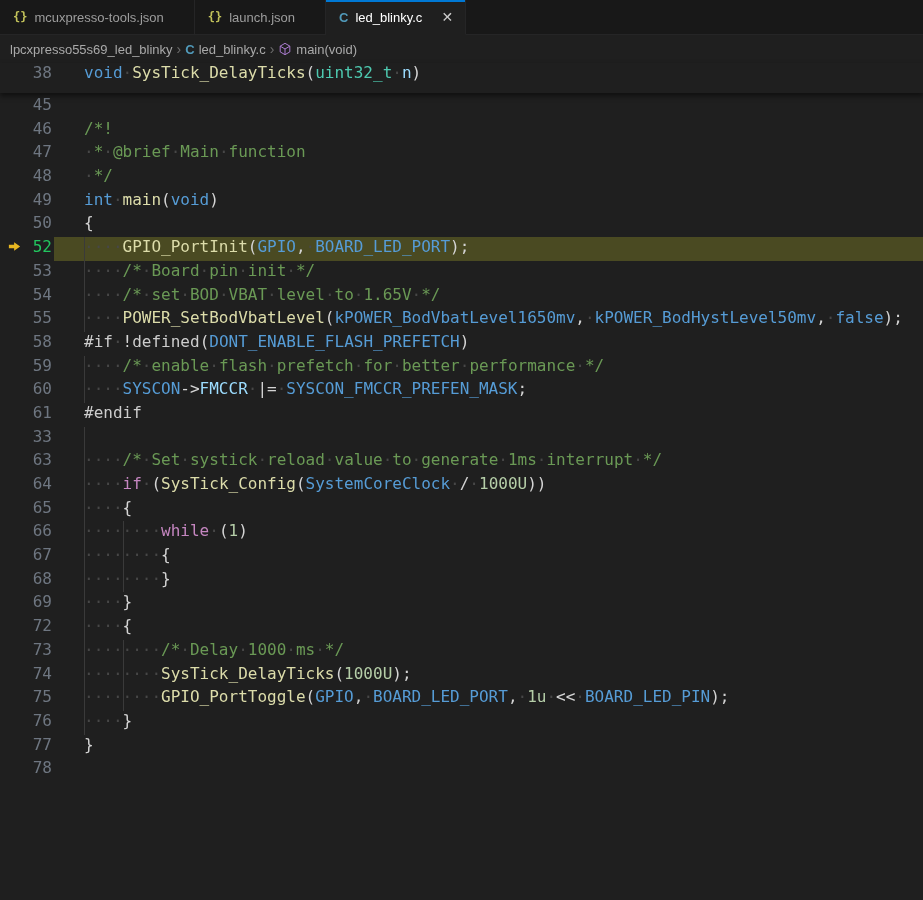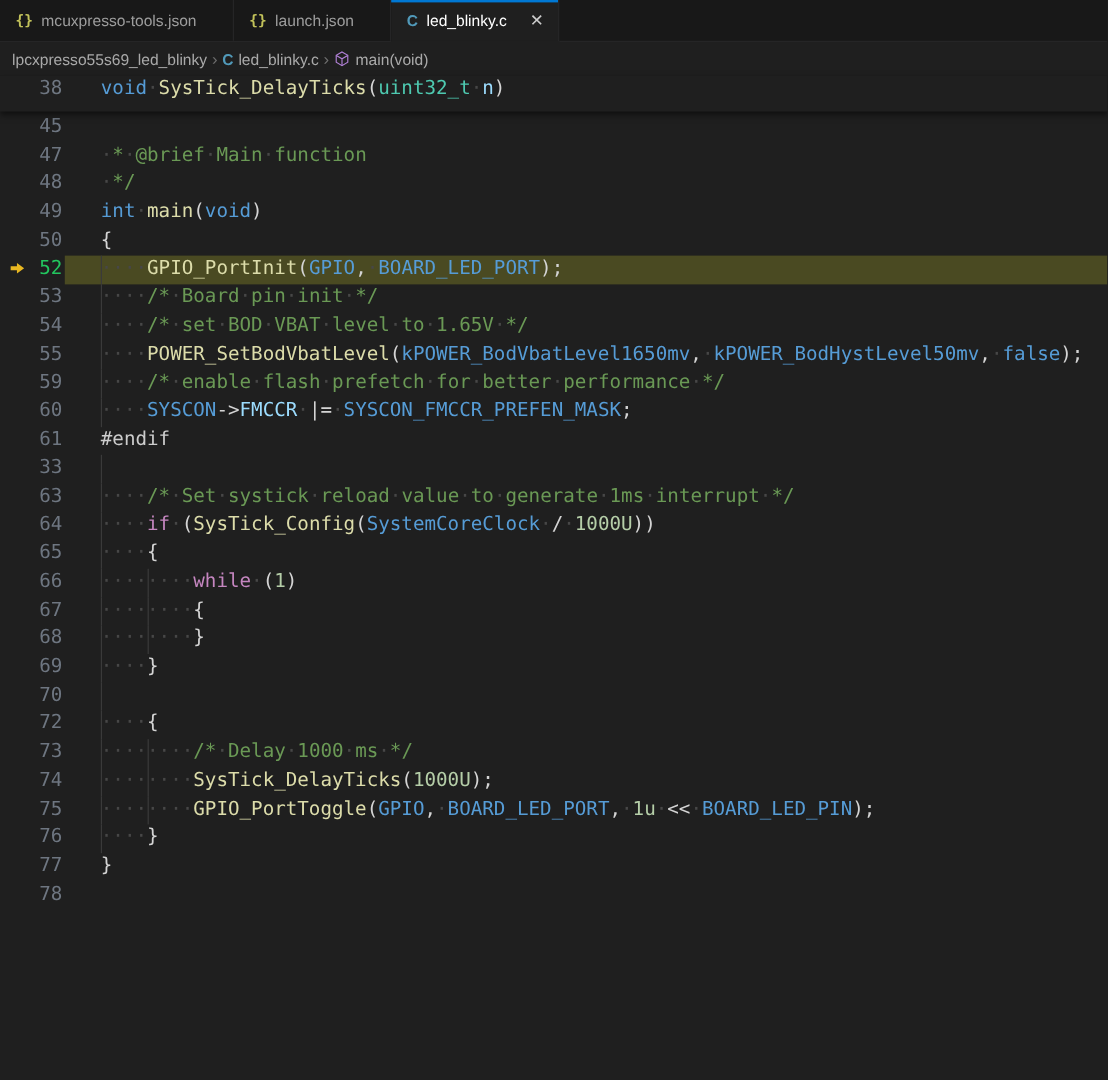--- a/index.html
+++ b/index.html
@@ -82,42 +82,43 @@
           </svg>
         </span>
         <span class="crumb-label">main(void)</span>
       </span>
     </div>
   <div class="sticky">
       <div class="line"><span class="glyph"></span><span class="lnum">38</span><span class="ltext"><span class="tk-k">void</span><span class="tk-p"><span class="ws">·</span></span><span class="tk-f">SysTick_DelayTicks</span><span class="tk-p">(</span><span class="tk-t">uint32_t</span><span class="tk-p"><span class="ws">·</span></span><span class="tk-v">n</span><span class="tk-p">)</span></span></div>
     </div>
   <div class="code-area">
       <div class="line"><span class="glyph"></span><span class="lnum">45</span><span class="ltext"></span></div>
+      <div class="line"><span class="glyph"></span><span class="lnum">46</span><span class="ltext"><span class="tk-c">/*!</span></span></div>
       <div class="line"><span class="glyph"></span><span class="lnum">47</span><span class="ltext"><span class="tk-c"><span class="ws">·</span>*<span class="ws">·</span>@brief<span class="ws">·</span>Main<span class="ws">·</span>function</span></span></div>
       <div class="line"><span class="glyph"></span><span class="lnum">48</span><span class="ltext"><span class="tk-c"><span class="ws">·</span>*/</span></span></div>
       <div class="line"><span class="glyph"></span><span class="lnum">49</span><span class="ltext"><span class="tk-k">int</span><span class="tk-p"><span class="ws">·</span></span><span class="tk-f">main</span><span class="tk-p">(</span><span class="tk-k">void</span><span class="tk-p">)</span></span></div>
       <div class="line"><span class="glyph"></span><span class="lnum">50</span><span class="ltext"><span class="tk-p">{</span></span></div>
       <div class="line hl"><span class="glyph"><span><svg width="15" height="15" viewBox="0 0 16 16">
               <path d="M2 6.2h5.6V3.4L14 8l-6.4 4.6V9.8H2Z" fill="var(--debug-arrow)"></path>
             </svg></span></span><span class="lnum">52</span><span class="ltext"><span class="guide" style="left: 30px;"></span><span class="tk-p"><span class="ws">····</span></span><span class="tk-f">GPIO_PortInit</span><span class="tk-p">(</span><span class="tk-k">GPIO</span><span class="tk-p">,<span class="ws">·</span></span><span class="tk-k">BOARD_LED_PORT</span><span class="tk-p">);</span></span></div>
       <div class="line"><span class="glyph"></span><span class="lnum">53</span><span class="ltext"><span class="guide" style="left: 30px;"></span><span class="tk-p"><span class="ws">····</span></span><span class="tk-c">/*<span class="ws">·</span>Board<span class="ws">·</span>pin<span class="ws">·</span>init<span class="ws">·</span>*/</span></span></div>
       <div class="line"><span class="glyph"></span><span class="lnum">54</span><span class="ltext"><span class="guide" style="left: 30px;"></span><span class="tk-p"><span class="ws">····</span></span><span class="tk-c">/*<span class="ws">·</span>set<span class="ws">·</span>BOD<span class="ws">·</span>VBAT<span class="ws">·</span>level<span class="ws">·</span>to<span class="ws">·</span>1.65V<span class="ws">·</span>*/</span></span></div>
       <div class="line"><span class="glyph"></span><span class="lnum">55</span><span class="ltext"><span class="guide" style="left: 30px;"></span><span class="tk-p"><span class="ws">····</span></span><span class="tk-f">POWER_SetBodVbatLevel</span><span class="tk-p">(</span><span class="tk-k">kPOWER_BodVbatLevel1650mv</span><span class="tk-p">,<span class="ws">·</span></span><span class="tk-k">kPOWER_BodHystLevel50mv</span><span class="tk-p">,<span class="ws">·</span></span><span class="tk-k">false</span><span class="tk-p">);</span></span></div>
+      <div class="line"><span class="glyph"></span><span class="lnum">58</span><span class="ltext"><span class="tk-d">#if</span><span class="tk-p"><span class="ws">·</span>!</span><span class="tk-d">defined</span><span class="tk-p">(</span><span class="tk-k">DONT_ENABLE_FLASH_PREFETCH</span><span class="tk-p">)</span></span></div>
       <div class="line"><span class="glyph"></span><span class="lnum">59</span><span class="ltext"><span class="guide" style="left: 30px;"></span><span class="tk-p"><span class="ws">····</span></span><span class="tk-c">/*<span class="ws">·</span>enable<span class="ws">·</span>flash<span class="ws">·</span>prefetch<span class="ws">·</span>for<span class="ws">·</span>better<span class="ws">·</span>performance<span class="ws">·</span>*/</span></span></div>
       <div class="line"><span class="glyph"></span><span class="lnum">60</span><span class="ltext"><span class="guide" style="left: 30px;"></span><span class="tk-p"><span class="ws">····</span></span><span class="tk-k">SYSCON</span><span class="tk-p">-&gt;</span><span class="tk-v">FMCCR</span><span class="tk-p"><span class="ws">·</span>|=<span class="ws">·</span></span><span class="tk-k">SYSCON_FMCCR_PREFEN_MASK</span><span class="tk-p">;</span></span></div>
       <div class="line"><span class="glyph"></span><span class="lnum">61</span><span class="ltext"><span class="tk-d">#endif</span></span></div>
       <div class="line"><span class="glyph"></span><span class="lnum">33</span><span class="ltext"><span class="guide" style="left: 30px;"></span></span></div>
       <div class="line"><span class="glyph"></span><span class="lnum">63</span><span class="ltext"><span class="guide" style="left: 30px;"></span><span class="tk-p"><span class="ws">····</span></span><span class="tk-c">/*<span class="ws">·</span>Set<span class="ws">·</span>systick<span class="ws">·</span>reload<span class="ws">·</span>value<span class="ws">·</span>to<span class="ws">·</span>generate<span class="ws">·</span>1ms<span class="ws">·</span>interrupt<span class="ws">·</span>*/</span></span></div>
       <div class="line"><span class="glyph"></span><span class="lnum">64</span><span class="ltext"><span class="guide" style="left: 30px;"></span><span class="tk-p"><span class="ws">····</span></span><span class="tk-ctl">if</span><span class="tk-p"><span class="ws">·</span>(</span><span class="tk-f">SysTick_Config</span><span class="tk-p">(</span><span class="tk-k">SystemCoreClock</span><span class="tk-p"><span class="ws">·</span>/<span class="ws">·</span></span><span class="tk-n">1000U</span><span class="tk-p">))</span></span></div>
       <div class="line"><span class="glyph"></span><span class="lnum">65</span><span class="ltext"><span class="guide" style="left: 30px;"></span><span class="tk-p"><span class="ws">····</span>{</span></span></div>
       <div class="line"><span class="glyph"></span><span class="lnum">66</span><span class="ltext"><span class="guide" style="left: 30px;"></span><span class="guide" style="left: 68.532px;"></span><span class="tk-p"><span class="ws">········</span></span><span class="tk-ctl">while</span><span class="tk-p"><span class="ws">·</span>(</span><span class="tk-n">1</span><span class="tk-p">)</span></span></div>
       <div class="line"><span class="glyph"></span><span class="lnum">67</span><span class="ltext"><span class="guide" style="left: 30px;"></span><span class="guide" style="left: 68.532px;"></span><span class="tk-p"><span class="ws">········</span>{</span></span></div>
       <div class="line"><span class="glyph"></span><span class="lnum">68</span><span class="ltext"><span class="guide" style="left: 30px;"></span><span class="guide" style="left: 68.532px;"></span><span class="tk-p"><span class="ws">········</span>}</span></span></div>
       <div class="line"><span class="glyph"></span><span class="lnum">69</span><span class="ltext"><span class="guide" style="left: 30px;"></span><span class="tk-p"><span class="ws">····</span>}</span></span></div>
-      <div class="line"><span class="glyph"></span><span class="lnum">70</span><span class="ltext"><span class="guide" style="left: 30px;"></span></span></div>
       <div class="line"><span class="glyph"></span><span class="lnum">72</span><span class="ltext"><span class="guide" style="left: 30px;"></span><span class="tk-p"><span class="ws">····</span>{</span></span></div>
       <div class="line"><span class="glyph"></span><span class="lnum">73</span><span class="ltext"><span class="guide" style="left: 30px;"></span><span class="guide" style="left: 68.532px;"></span><span class="tk-p"><span class="ws">········</span></span><span class="tk-c">/*<span class="ws">·</span>Delay<span class="ws">·</span>1000<span class="ws">·</span>ms<span class="ws">·</span>*/</span></span></div>
       <div class="line"><span class="glyph"></span><span class="lnum">74</span><span class="ltext"><span class="guide" style="left: 30px;"></span><span class="guide" style="left: 68.532px;"></span><span class="tk-p"><span class="ws">········</span></span><span class="tk-f">SysTick_DelayTicks</span><span class="tk-p">(</span><span class="tk-n">1000U</span><span class="tk-p">);</span></span></div>
       <div class="line"><span class="glyph"></span><span class="lnum">75</span><span class="ltext"><span class="guide" style="left: 30px;"></span><span class="guide" style="left: 68.532px;"></span><span class="tk-p"><span class="ws">········</span></span><span class="tk-f">GPIO_PortToggle</span><span class="tk-p">(</span><span class="tk-k">GPIO</span><span class="tk-p">,<span class="ws">·</span></span><span class="tk-k">BOARD_LED_PORT</span><span class="tk-p">,<span class="ws">·</span></span><span class="tk-n">1u</span><span class="tk-p"><span class="ws">·</span>&lt;&lt;<span class="ws">·</span></span><span class="tk-k">BOARD_LED_PIN</span><span class="tk-p">);</span></span></div>
       <div class="line"><span class="glyph"></span><span class="lnum">76</span><span class="ltext"><span class="guide" style="left: 30px;"></span><span class="tk-p"><span class="ws">····</span>}</span></span></div>
       <div class="line"><span class="glyph"></span><span class="lnum">77</span><span class="ltext"><span class="tk-p">}</span></span></div>
       <div class="line"><span class="glyph"></span><span class="lnum">78</span><span class="ltext"></span></div>
     </div>
 </div>
 

